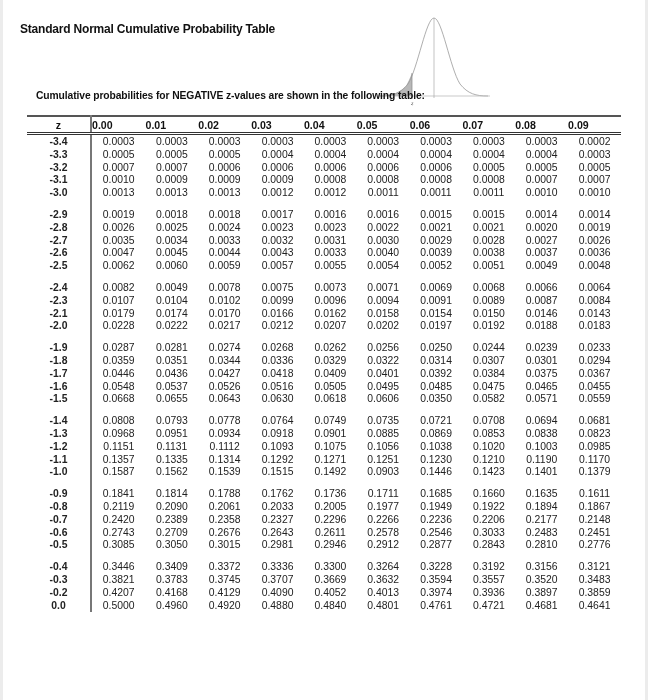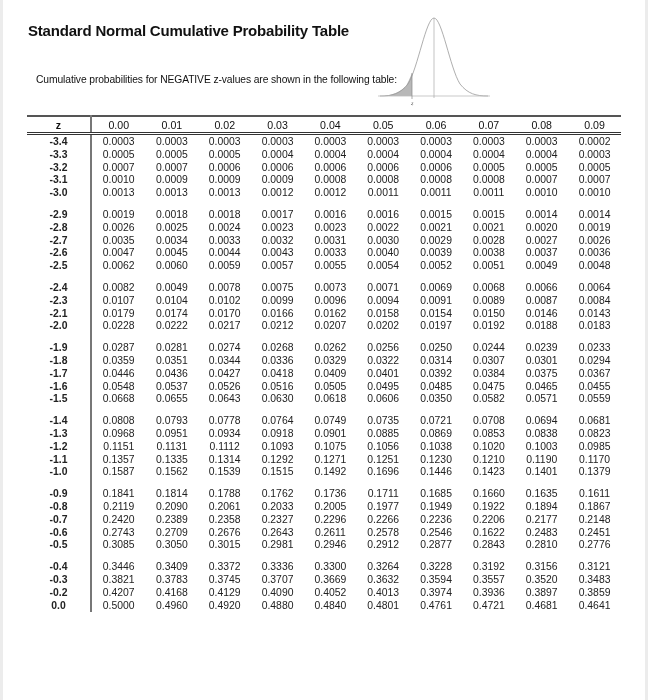--- a/index.html
+++ b/index.html
@@ -6,41 +6,41 @@
     body {
       width: 648px; height: 700px; overflow: hidden;
       background: #ffffff;
       font-family: "Liberation Sans", sans-serif;
       color: #111;
       position: relative;
     }
     .page-border-l { position: absolute; left: 0; top: 0; width: 3px; height: 700px; background: #ececec; }
     .page-border-r { position: absolute; right: 0; top: 0; width: 3px; height: 700px; background: #ececec; }
     .title {
-      position: absolute; left: 28px; top: 22px;
-      font-size: 15px; font-weight: bold; letter-spacing: -0.2px;
+      position: absolute; left: 20px; top: 22px;
+      font-size: 12px; font-weight: bold; letter-spacing: -0.2px;
     }
     .subtitle {
-      position: absolute; left: 36px; top: 74px;
-      font-size: 10.3px; font-weight: normal; letter-spacing: -0.1px;
+      position: absolute; left: 36px; top: 90px;
+      font-size: 10.3px; font-weight: bold; letter-spacing: -0.1px;
     }
     .curve {
       position: absolute; left: 378px; top: 8px; width: 118px; height: 100px;
     }
     table.ztable {
       position: absolute; left: 27px; top: 115px;
       width: 594px;
       border-collapse: collapse;
       font-size: 10.4px;
     }
     table.ztable th {
-      font-weight: normal;
+      font-weight: bold;
       font-size: 10.6px;
       padding: 2px 0 1px 0;
-      text-align: center;
+      text-align: left;
       border-top: 2px solid #555;
       border-bottom: 3px double #333;
     }
     table.ztable th.zcol, table.ztable td.zcol {
       width: 63px;
       border-right: 2px solid #777;
       text-align: center;
       font-weight: bold;
     }
     table.ztable td {
@@ -404,21 +404,21 @@
         <td>0.1190</td>
         <td>0.1170</td>
       </tr>
       <tr>
         <td class="zcol">-1.0</td>
         <td>0.1587</td>
         <td>0.1562</td>
         <td>0.1539</td>
         <td>0.1515</td>
         <td>0.1492</td>
-        <td>0.1696</td>
+        <td>0.0903</td>
         <td>0.1446</td>
         <td>0.1423</td>
         <td>0.1401</td>
         <td>0.1379</td>
       </tr>
       <tr class="gap">
         <td class="zcol"></td>
         <td colspan="10"></td>
       </tr>
       <tr>
@@ -462,21 +462,21 @@
       </tr>
       <tr>
         <td class="zcol">-0.6</td>
         <td>0.2743</td>
         <td>0.2709</td>
         <td>0.2676</td>
         <td>0.2643</td>
         <td>0.2611</td>
         <td>0.2578</td>
         <td>0.2546</td>
-        <td>0.1622</td>
+        <td>0.3033</td>
         <td>0.2483</td>
         <td>0.2451</td>
       </tr>
       <tr>
         <td class="zcol">-0.5</td>
         <td>0.3085</td>
         <td>0.3050</td>
         <td>0.3015</td>
         <td>0.2981</td>
         <td>0.2946</td>

